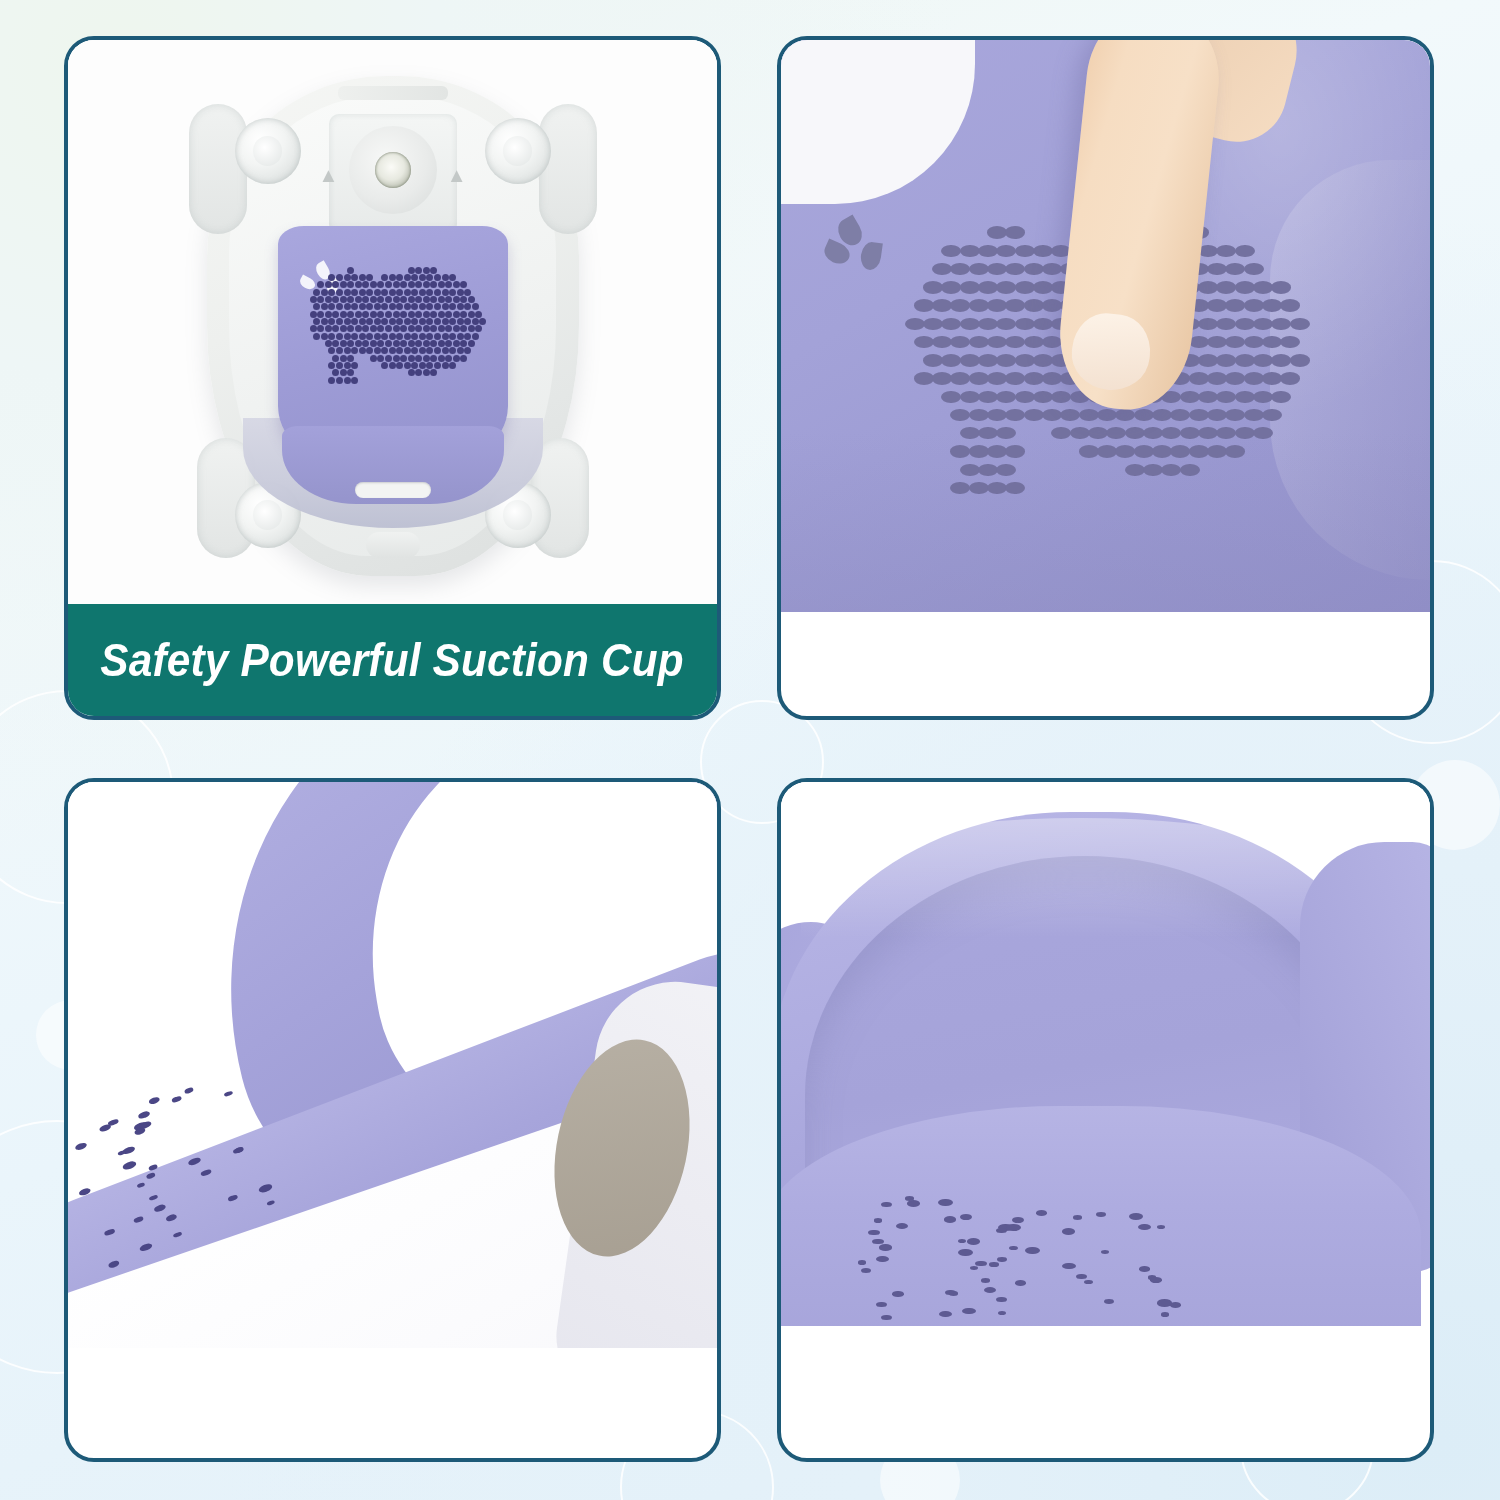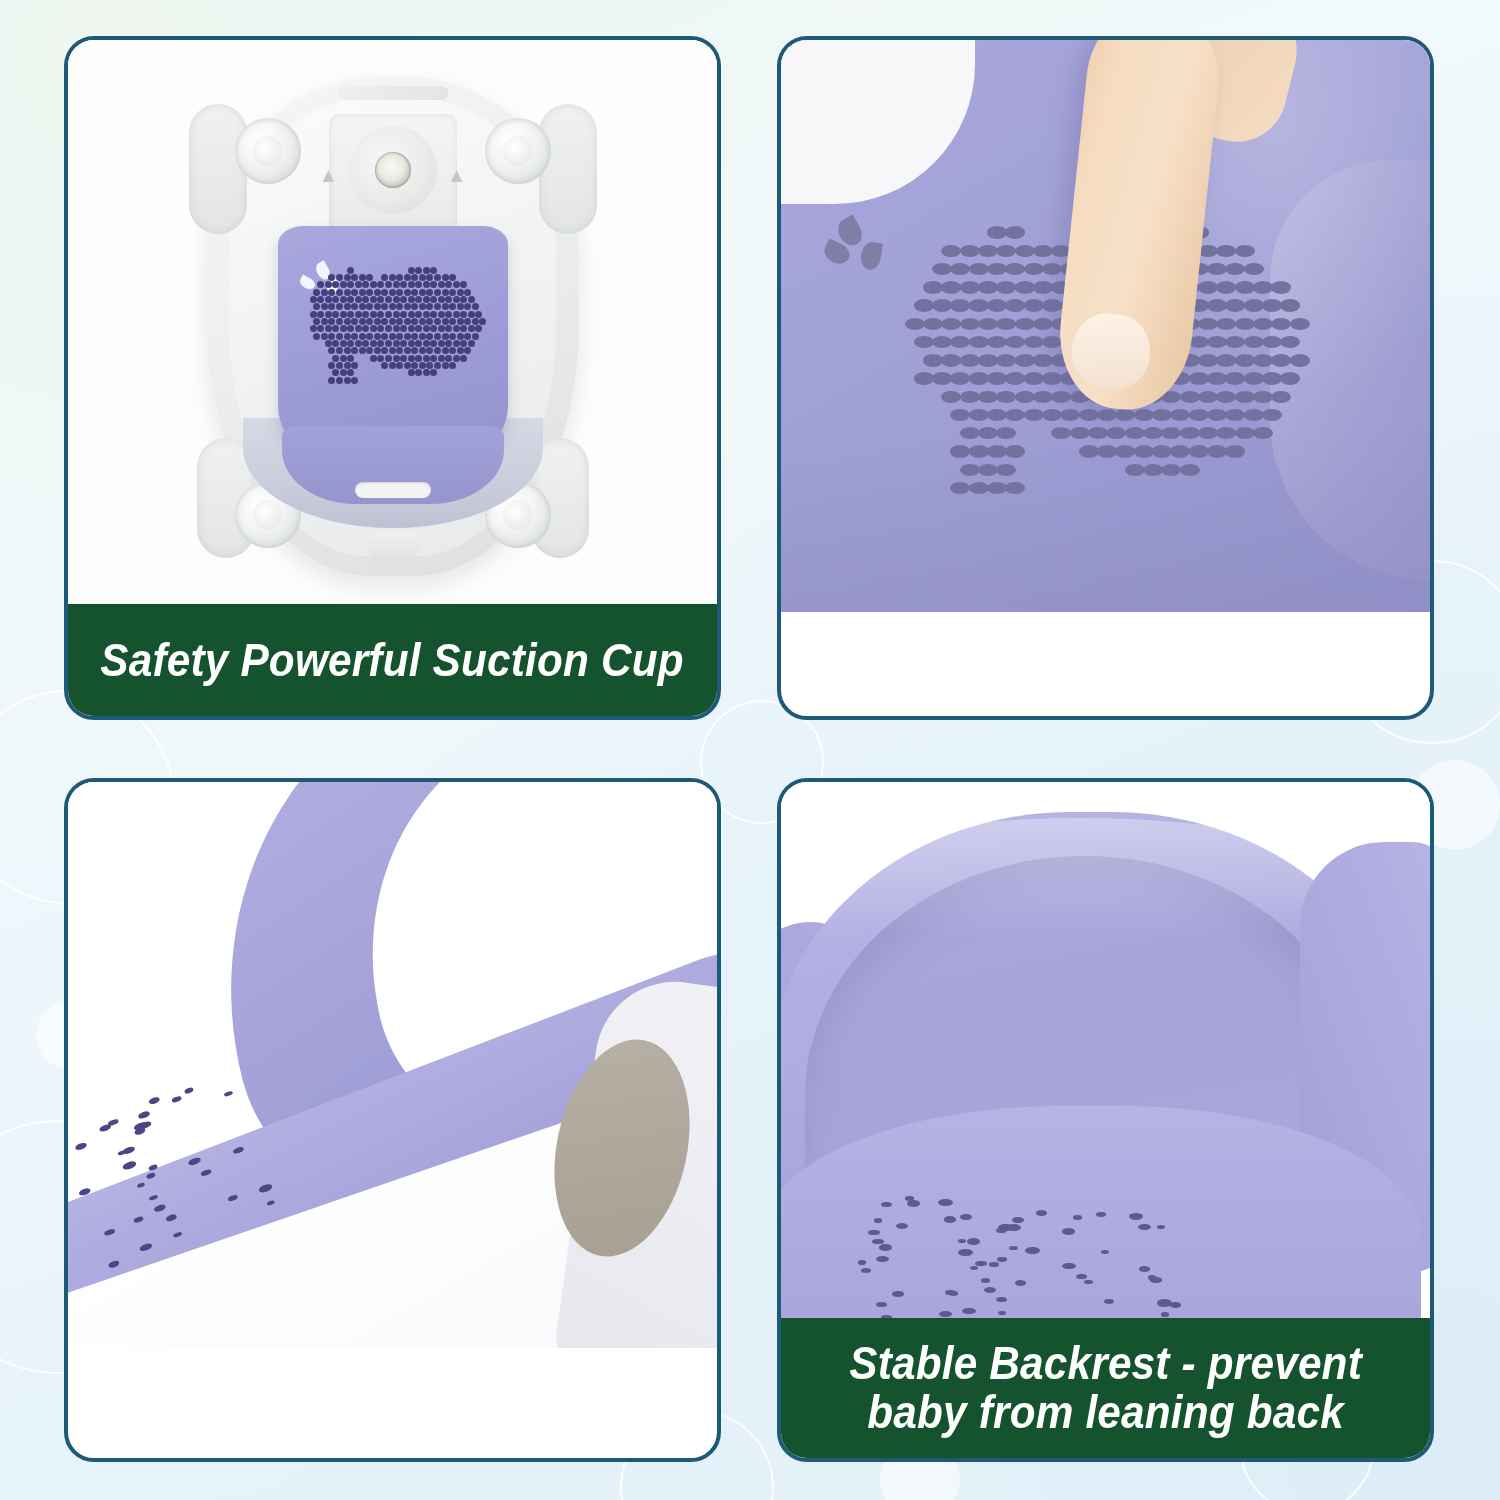--- a/index.html
+++ b/index.html
@@ -30,21 +30,21 @@
     overflow:hidden;
     box-sizing:border-box;
   }
   .photo{
     position:absolute;left:0;top:0;right:0;
     overflow:hidden;
     background:#ffffff;
   }
   .caption{
     position:absolute;left:0;right:0;bottom:0;
-    background:#14532d;
+    background:#0f766e;
     color:#ffffff;
     display:flex;align-items:center;justify-content:center;
     text-align:center;
     font-style:italic;
     font-weight:bold;
     letter-spacing:0.2px;
     line-height:1.06;
     transform:skewX(0deg);
   }
   .caption span{
@@ -986,22 +986,16 @@
             <div class="dot" style="left: 22.5644px; top: 22.3601px; width: 8.58015px; height: 4.29008px; background: rgb(93, 90, 146);"></div>
             <div class="dot" style="left: 9.73534px; top: 72.0468px; width: 10.1282px; height: 5.06412px; background: rgb(93, 90, 146);"></div>
             <div class="dot" style="left: 124.476px; top: 64.7891px; width: 11.0768px; height: 5.53839px; background: rgb(93, 90, 146);"></div>
             <div class="dot" style="left: 174.285px; top: 50.5869px; width: 14.3425px; height: 7.17123px; background: rgb(93, 90, 146);"></div>
             <div class="dot" style="left: 296.665px; top: 79.4403px; width: 8.84193px; height: 4.42097px; background: rgb(93, 90, 146);"></div>
             <div class="dot" style="left: 299.113px; top: 81.3493px; width: 11.4919px; height: 5.74593px; background: rgb(93, 90, 146);"></div>
             <div class="dot" style="left: 319.132px; top: 106.314px; width: 11.2089px; height: 5.60447px; background: rgb(93, 90, 146);"></div>
             <div class="dot" style="left: 164.219px; top: 84.3338px; width: 10.9098px; height: 5.4549px; background: rgb(93, 90, 146);"></div>
           </div>
       </div>
-      <div class="caption cap-4">
-        <div>
-          <span>Stable Backrest - prevent</span>
-          <span>baby from leaning back</span>
-        </div>
-      </div>
     </div>
 
   </div>
 </div>
 
 </body></html>

